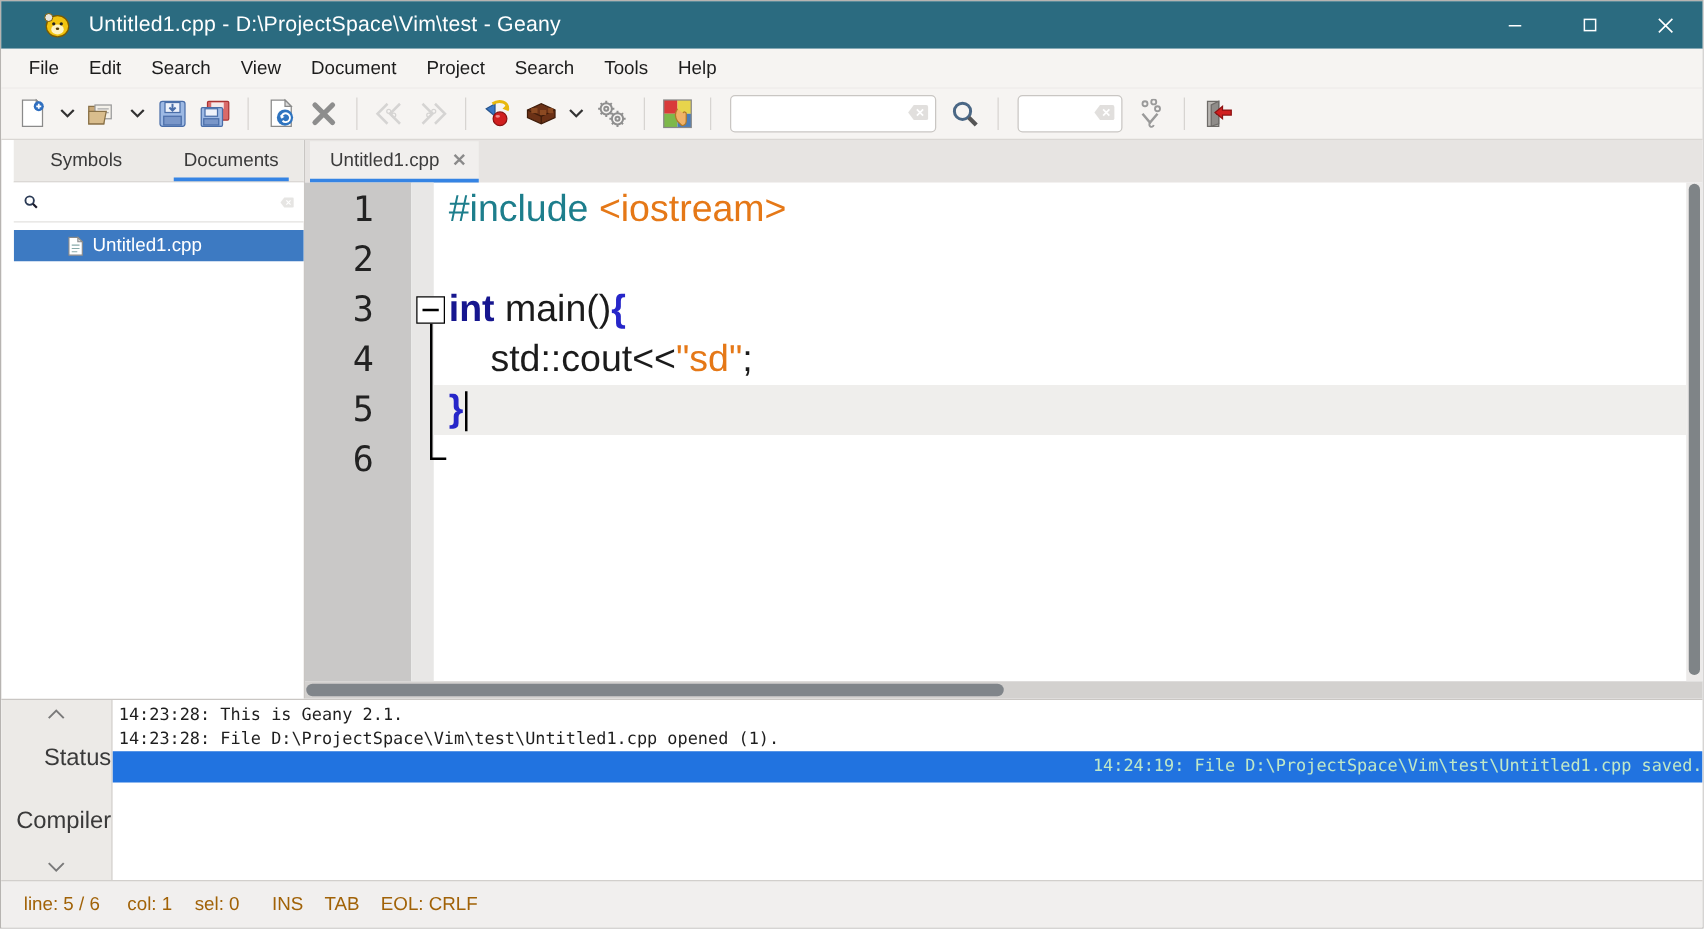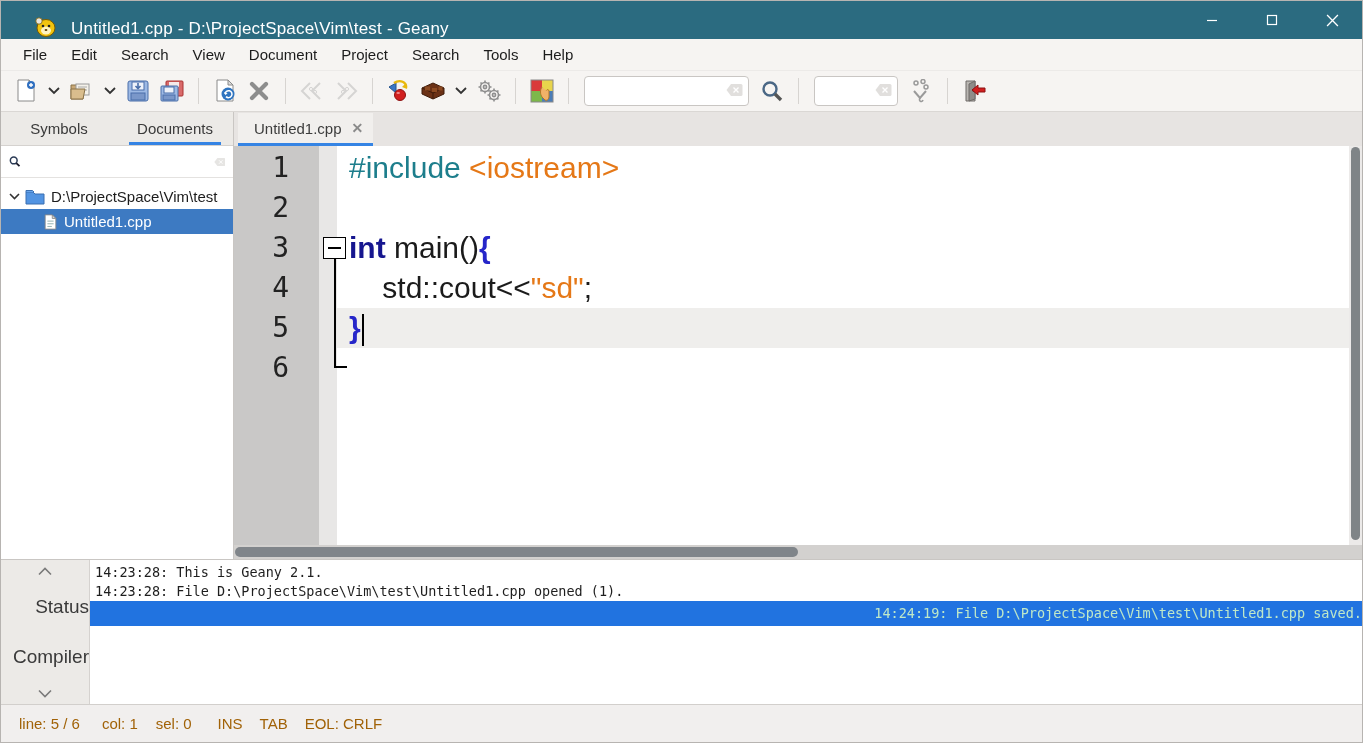--- a/index.html
+++ b/index.html
@@ -1,21 +1,21 @@
 <!DOCTYPE html>
 <html><head>
 <meta charset="utf-8">
 <style>
   * { box-sizing: border-box; margin: 0; padding: 0; }
   html,body { width:1363px; height:743px; overflow:hidden; }
   body { font-family: "Liberation Sans", sans-serif; background:#fff; }
   .window { width:1363px; height:743px; display:flex; flex-direction:column; border:1px solid #b7b4b1; }
 
   
-  .titlebar { height:38px; background:#2b6b80; color:#fff; display:flex; align-items:flex-end; flex:0 0 auto; }
+  .titlebar { height:38px; background:#2b6b80; color:#fff; display:flex; align-items:center; flex:0 0 auto; }
   .app-icon { width:24px; height:24px; margin-left:32px; margin-right:14px; }
   .title-text { font-size:17px; letter-spacing:.2px; }
   .win-controls { margin-left:auto; display:flex; height:100%; }
   .win-btn { width:60px; height:100%; display:flex; align-items:center; justify-content:center; color:#fff; font-size:16px; }
   .win-btn svg { display:block; }
 
   
   .menubar { height:32px; background:#f6f4f2; display:flex; align-items:center; padding-left:10px; gap:0; flex:0 0 auto; border-bottom:1px solid #eceae8;}
   .menu-item { font-size:15px; color:#1c1c1c; padding:0 12px; height:100%; display:flex; align-items:center; }
 
@@ -23,21 +23,21 @@
   .toolbar { height:41px; background:#f6f4f2; border-bottom:1px solid #dad7d4; display:flex; align-items:center; padding-left:8px; flex:0 0 auto; }
   .tb-btn { height:34px; min-width:34px; display:flex; align-items:center; justify-content:center; border-radius:3px; }
   .tb-chev { min-width:22px; }
   .tb-sep { width:1px; height:26px; background:#d7d4d1; margin:0 9px; }
   .tb-entry-wrap { position:relative; margin:0 6px; }
   .tb-entry { height:30px; border:1px solid #c9c6c3; border-radius:4px; background:#fff; font-size:14px; padding:0 26px 0 8px; outline:none; font-family:"Liberation Sans",sans-serif; }
   .entry-clear { position:absolute; right:6px; top:7px; opacity:.55; }
   .disabled { opacity:.35; }
 
   
-  .main { flex:1 1 auto; display:flex; min-height:0; }
+  .main { flex:1 1 auto; display:flex; min-height:0;margin-left:10px; }
 
   
   .sidebar { width:233px; flex:0 0 auto; border-right:1px solid #c9c6c3; display:flex; flex-direction:column; background:#fff; }
   .side-tabs { height:34px; background:#eceae7; border-bottom:1px solid #d5d2cf; display:flex; flex:0 0 auto; }
   .side-tab { flex:1; display:flex; align-items:center; justify-content:center; font-size:15px; color:#3a3a3a; position:relative; }
   .side-tab.active::after { content:""; position:absolute; left:12px; right:12px; bottom:0; height:3px; background:#3584e4; }
   .side-search { height:32px; background:#fff; border-bottom:1px solid #e4e2e0; display:flex; align-items:center; padding:0 8px; flex:0 0 auto; }
   .side-search input { flex:1; border:none; outline:none; font-size:14px; margin:0 6px; }
   .tree { flex:1; overflow:hidden; padding-top:6px; }
   .tree-row { height:25px; display:flex; align-items:center; font-size:15px; color:#1c1c1c; }
@@ -319,32 +319,20 @@
             <circle cx="7" cy="7" r="5" fill="none" stroke="#2a3a55" stroke-width="2.2"></circle>
             <line x1="10.8" y1="10.8" x2="15.5" y2="15.5" stroke="#1a1a2a" stroke-width="2.6"></line>
           </svg>
         <input value="" style="">
         <svg width="17" height="14" viewBox="0 0 17 14" style="opacity:.45">
             <path d="M5 1 h10 a1.5 1.5 0 0 1 1.5 1.5 v9 a1.5 1.5 0 0 1 -1.5 1.5 h-10 L0.5 7 Z" fill="#c9c6c2"></path>
             <path d="M7.5 4.5 l5 5 M12.5 4.5 l-5 5" stroke="#fff" stroke-width="1.4"></path>
           </svg>
       </div>
       <div class="tree" id="tree">
-          <div class="tree-row">
-            <span class="tree-expander">
-              <svg width="11" height="7" viewBox="0 0 11 7">
-                <path d="M1 1 L5.5 5.5 L10 1" fill="none" stroke="#333" stroke-width="1.6"></path>
-              </svg>
-            </span>
-            <svg class="tree-icon" viewBox="0 0 20 16">
-              <path d="M1 3 h7 l2 2 h9 v10 h-18 z" fill="#5294e2" stroke="#3a6fb0"></path>
-              <path d="M1 3 v-1.5 h6.5 l1.5 1.5" fill="#6aa6ec" stroke="#3a6fb0"></path>
-            </svg>
-            <span>D:\ProjectSpace\Vim\test</span>
-          </div>
           <div class="tree-row selected">
             <span style="width:40px;flex:0 0 auto"></span>
             <svg class="tree-icon" viewBox="0 0 16 18" style="width:15px">
               <path d="M2 1 h8 l4 4 v12 h-12 z" fill="#fff" stroke="#8a8a8a"></path>
               <path d="M10 1 l4 4 h-4 z" fill="#ddd" stroke="#8a8a8a"></path>
               <line x1="4.5" y1="8" x2="11.5" y2="8" stroke="#8aa"></line>
               <line x1="4.5" y1="11" x2="11.5" y2="11" stroke="#8aa"></line>
               <line x1="4.5" y1="14" x2="9.5" y2="14" stroke="#8aa"></line>
             </svg>
             <span>Untitled1.cpp</span>

